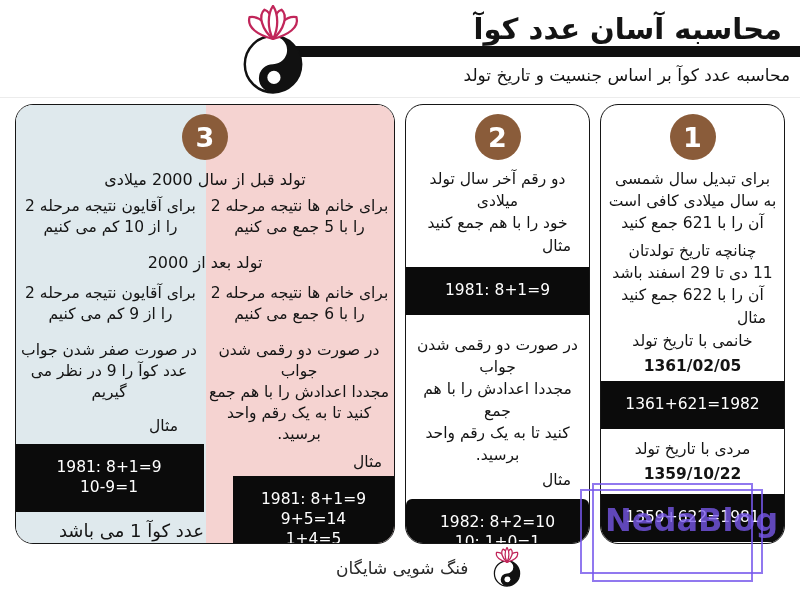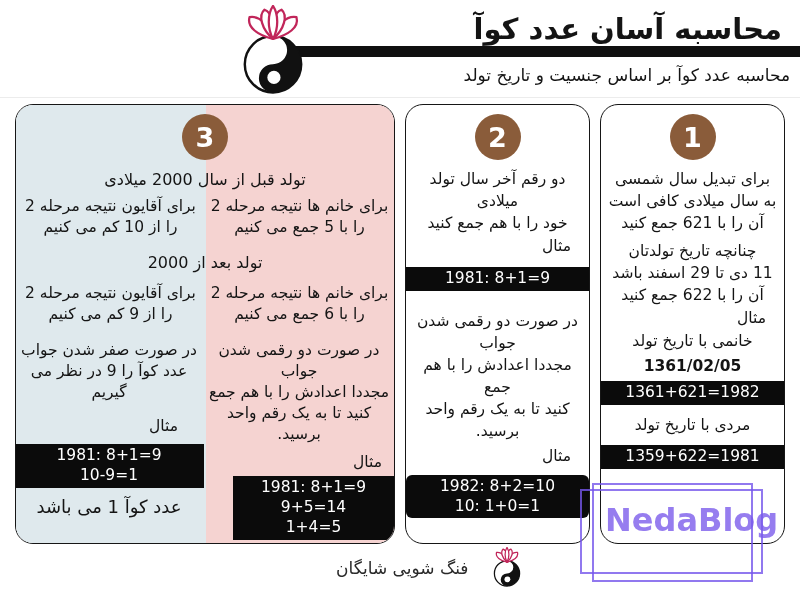--- a/index.html
+++ b/index.html
@@ -20,21 +20,21 @@
   .card3{left:15px;width:380px;}
   .step-circle{width:46px;height:46px;border-radius:50%;background:#8a5c3a;color:#fff;font-size:27px;font-weight:bold;
     display:flex;align-items:center;justify-content:center;margin:9px auto 0;}
   .para{white-space:pre-line;text-align:center;font-size:15.5px;line-height:1.42;margin:8px 2px 0;}
   .mt6{margin-top:6px;}
   .example-label{text-align:start;padding-right:18px;font-size:15.5px;margin-top:3px;}
   .caption{text-align:center;font-size:15.5px;line-height:1.42;margin:3px 0 0;}
   .cap2{margin-top:9px;}
   .ltr{direction:ltr;font-weight:bold;}
   .black-bar{background:#0b0b0b;color:#fff;direction:ltr;text-align:center;white-space:pre-line;
-    font-size:15.5px;line-height:1.28;padding:2px 2px;margin-top:4px;}
+    font-size:15.5px;line-height:1.28;padding:14px 2px;margin-top:4px;}
   .bar-gap{margin-top:9px;}
   .card2 .bar1{margin-top:12px;}
   .card2 .para2{margin-top:19px;}
   .card2 .lbl2{margin-top:5px;}
   .card2 .bar2{margin-top:10px;border-radius:6px;}
   
   .bg-half{position:absolute;top:0;bottom:0;width:190px;}
   .bg-blue{left:0;background:#dfe9ed;}
   .bg-pink{left:190px;background:#f5d3d1;}
   .c3-content{position:relative;}
@@ -42,21 +42,21 @@
   .c3-center.second{margin-top:14px;}
   .c3-pair{display:flex;margin-top:5px;}
   .c3-pair.rules2{margin-top:8px;}
   .c3-cell{width:190px;white-space:pre-line;text-align:center;font-size:15.5px;line-height:1.35;box-sizing:border-box;}
   .c3-bottom{margin-top:16px;}
   .c3-col{width:190px;box-sizing:border-box;}
   .col-women .example-label{margin-top:8px;padding-right:12px;}
   .col-women .black-bar{margin-top:5px;width:157px;margin-right:0;margin-left:33px;}
   .col-men .example-label{margin-top:14px;padding-right:26px;}
   .col-men .black-bar{margin-top:9px;}
-  .col-men .result{margin-top:8px;}
+  .col-men .result{margin-top:8px;text-align:right;}
   .result{text-align:center;font-size:18px;}
   
   .footer{position:absolute;top:545px;left:336px;height:45px;display:flex;align-items:center;gap:22px;direction:rtl;}
   .logo-footer{width:34px;height:42px;}
   .brand{font-size:17px;color:#2a2a2a;}
   
   .wm-rect{position:absolute;border:2px solid rgba(118,86,235,0.8);z-index:6;pointer-events:none;}
   .wm-rect1{left:580px;top:489px;width:179px;height:81px;}
   .wm-rect2{left:592px;top:483px;width:157px;height:95px;}
   .wm-text{position:absolute;left:605px;top:501px;width:170px;z-index:7;direction:ltr;text-align:center;
@@ -92,20 +92,21 @@
 به سال میلادی کافی است
 آن را با 621 جمع کنید</p>
     <p class="para mt6">چنانچه تاریخ تولدتان
 11 دی تا 29 اسفند باشد
 آن را با 622 جمع کنید</p>
     <div class="example-label">مثال</div>
     <p class="caption">خانمی با تاریخ تولد</p>
     <p class="caption ltr">1361/02/05</p>
     <div class="black-bar">1361+621=1982</div>
     <p class="caption cap2">مردی با تاریخ تولد</p>
+    <p class="caption ltr">1359/10/22</p>
     <div class="black-bar bar-gap">1359+622=1981</div>
   </section>
 
   <section class="card card2">
     <div class="step-circle">2</div>
     <p class="para">دو رقم آخر سال تولد میلادی
 خود را با هم جمع کنید</p>
     <div class="example-label">مثال</div>
     <div class="black-bar bar1">1981: 8+1=9</div>
     <p class="para para2">در صورت دو رقمی شدن جواب

